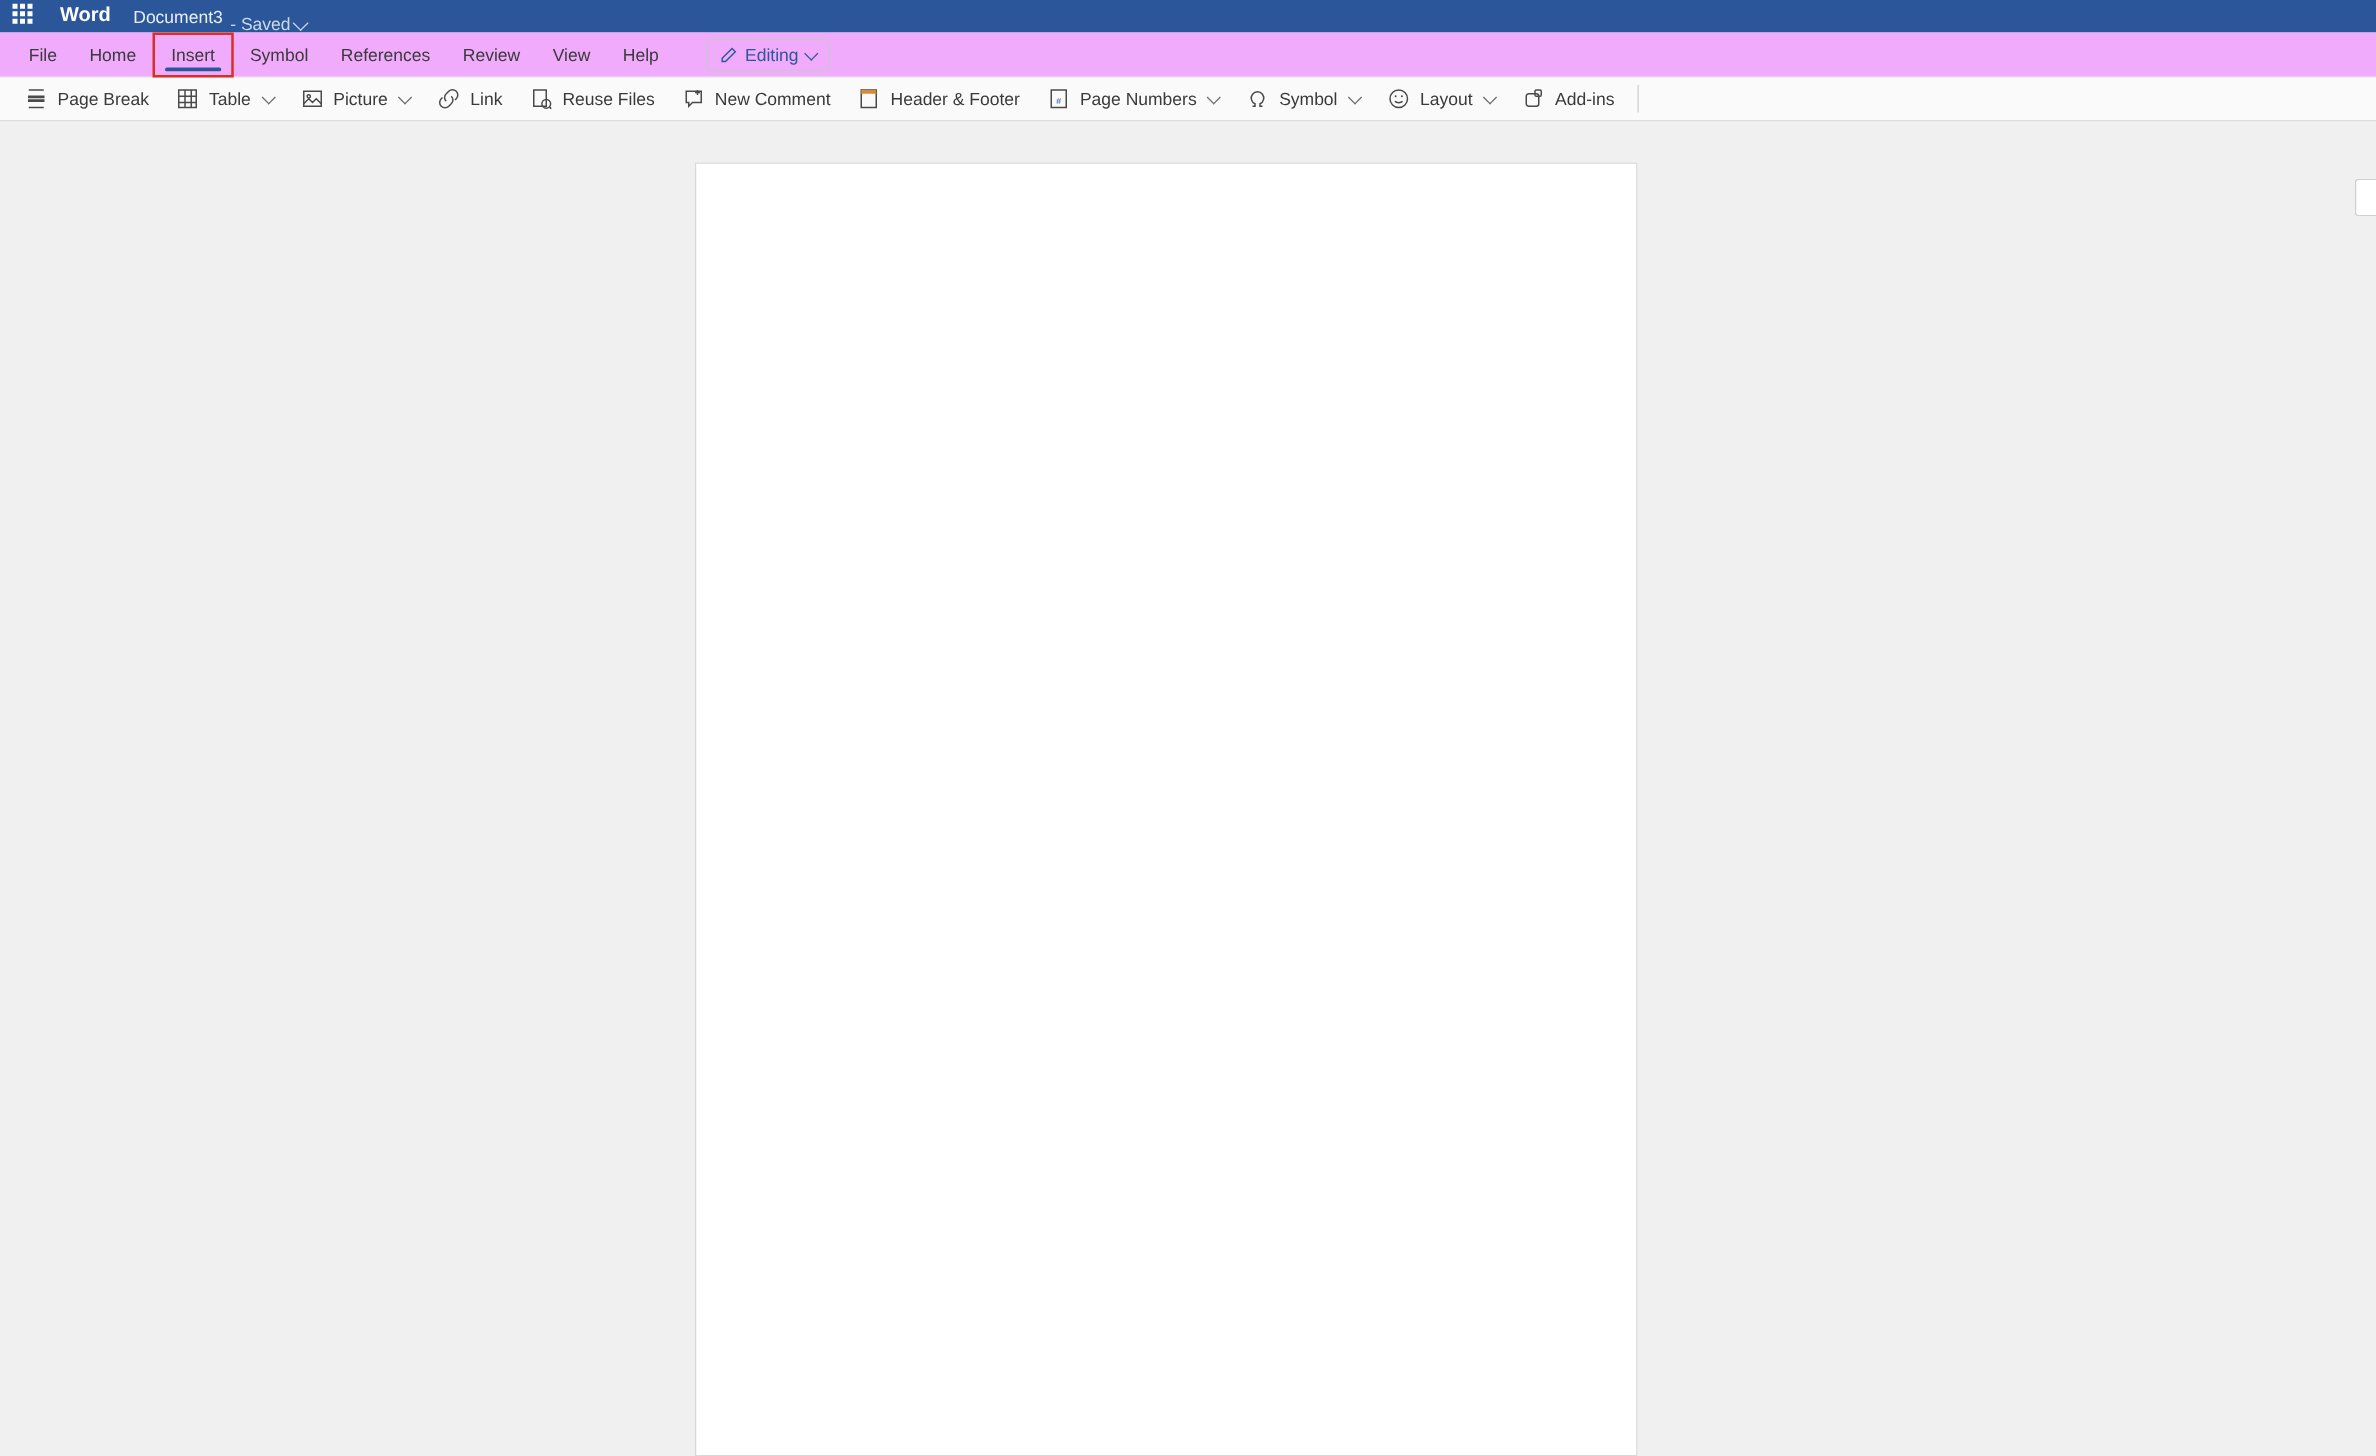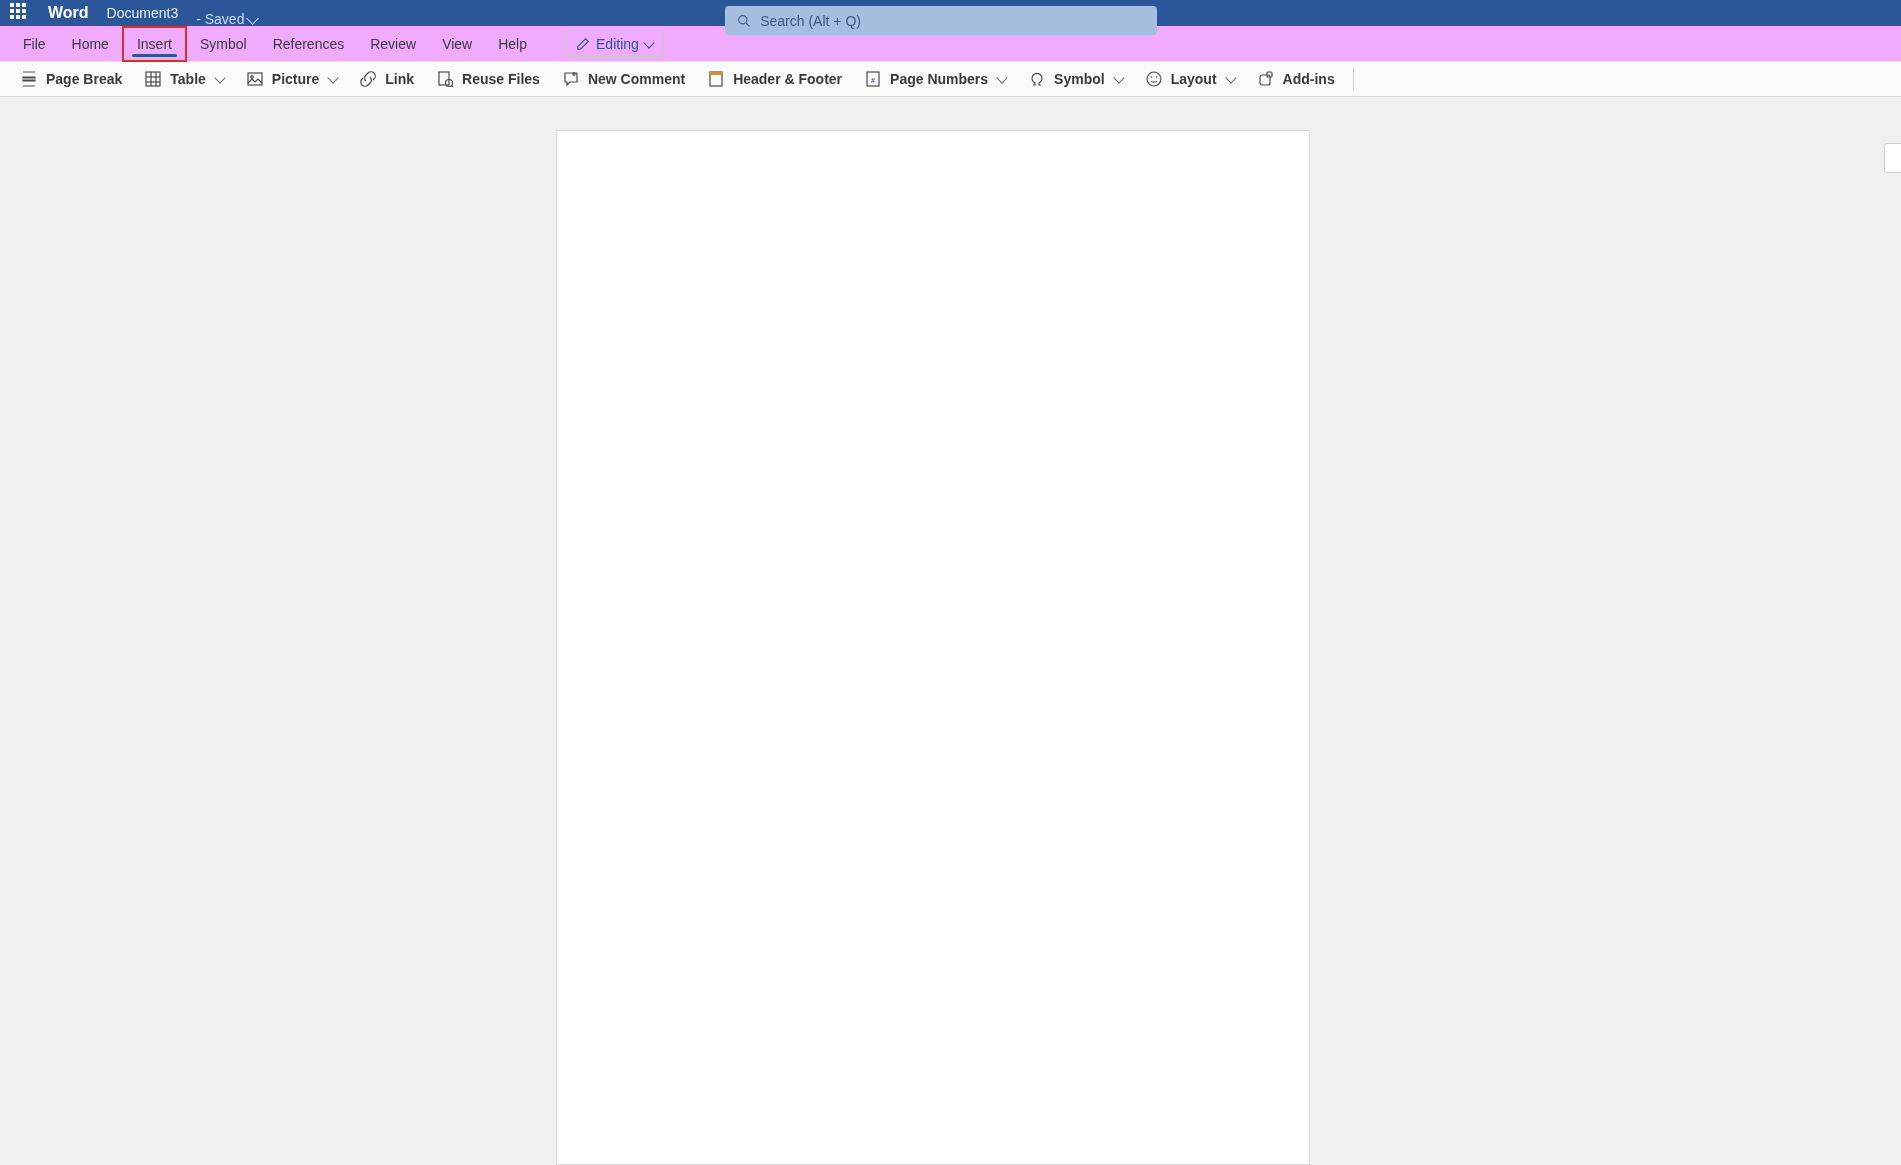--- a/index.html
+++ b/index.html
@@ -26,21 +26,21 @@
 .tab.active { font-weight: 400; }
 .tab.active::after { content: ""; position: absolute; left: 8px; right: 8px; bottom: 3px; height: 3px; background: #2b579a; border-radius: 2px; }
 .tab.highlight { border: 2px solid #d93025; box-sizing: border-box; }
 
 .mode-pill { margin-left: 25px; border: 1px solid #c7c7c7; border-radius: 4px; height: 26px; padding: 0 10px; display: flex; align-items: center; gap: 6px; color: #2b579a; font-size: 14px; cursor: pointer; }
 .mode-pill svg { stroke: #2b579a; fill: none; stroke-width: 1.3; }
 .mode-chev { width: 8px; height: 8px; border-right: 1.3px solid #2b579a; border-bottom: 1.3px solid #2b579a; transform: rotate(45deg); margin-bottom: 2px; }
 
 
 .ribbon { background: #fafafa; height: 35px; display: flex; align-items: center; padding-left: 12px; border-bottom: 1px solid #dcdcdc; gap: 6px; }
-.cmd { display: flex; align-items: center; gap: 8px; padding: 0 8px; height: 28px; font-size: 14px; color: #3a3a3a; cursor: pointer; font-weight: bold; }
+.cmd { display: flex; align-items: center; gap: 8px; padding: 0 8px; height: 28px; font-size: 14px; color: #3a3a3a; cursor: pointer; }
 .cmd .ico { width: 18px; height: 18px; display: flex; align-items: center; justify-content: center; }
 .cmd svg { stroke: #4a4a4a; fill: none; stroke-width: 1.2; }
 .cmd .chev { width: 8px; height: 8px; border-right: 1.3px solid #6a6a6a; border-bottom: 1.3px solid #6a6a6a; transform: rotate(45deg); margin-left: 2px; margin-bottom: 2px; }
 .sep { width: 1px; height: 22px; background: #d0d0d0; margin: 0 4px; }
 
 
 .canvas { position: absolute; top: 112px; left: 0; right: 0; bottom: 0; background: #f0f0f0; }
 .page { position: absolute; top: 18px; left: 556px; width: 754px; height: 1035px; background: #fff; border: 1px solid #d8d8d8; }
 .sidebar-nub { position: absolute; top: 143px; right: 0; width: 17px; height: 30px; background: #fff; border: 1px solid #d0d0d0; border-right: none; border-radius: 3px 0 0 3px; }
 </style>
@@ -53,35 +53,26 @@
       <span></span>
       <span></span>
       <span></span>
       <span></span>
       <span></span>
       <span></span>
       <span></span>
       <span></span>
   </div>
   <div class="app-name">Word</div>
-  <div style="display:flex;align-items:center;gap:12px;">
+  <div style="display:flex;align-items:center;">
     <span class="doc-name">Document3</span>
     <span class="saved">
       <span>- Saved</span>
       <span class="chev-down"></span>
     </span>
-  </div>
-  <div class="searchbox">
-    <span class="search-icon">
-      <svg viewBox="0 0 16 16">
-          <circle cx="7" cy="7" r="5"></circle>
-          <line x1="11" y1="11" x2="15" y2="15"></line>
-        </svg>
-    </span>
-    <input type="text" placeholder="Search (Alt + Q)" style="">
   </div>
 </div>
 
 <div class="tabrow">
   <div class="tab">File</div>
   <div class="tab">Home</div>
   <div class="tab active highlight">Insert</div>
   <div class="tab">Symbol</div>
   <div class="tab">References</div>
   <div class="tab">Review</div>

